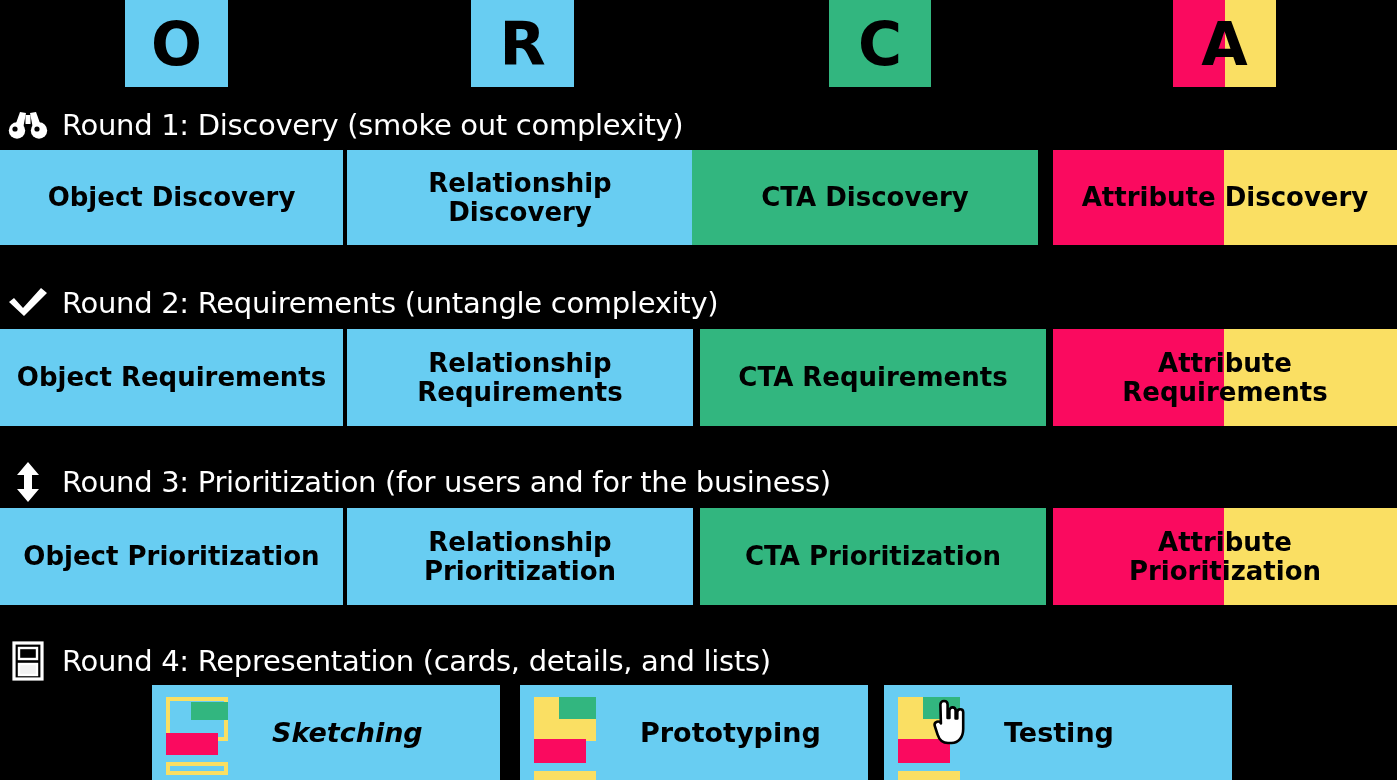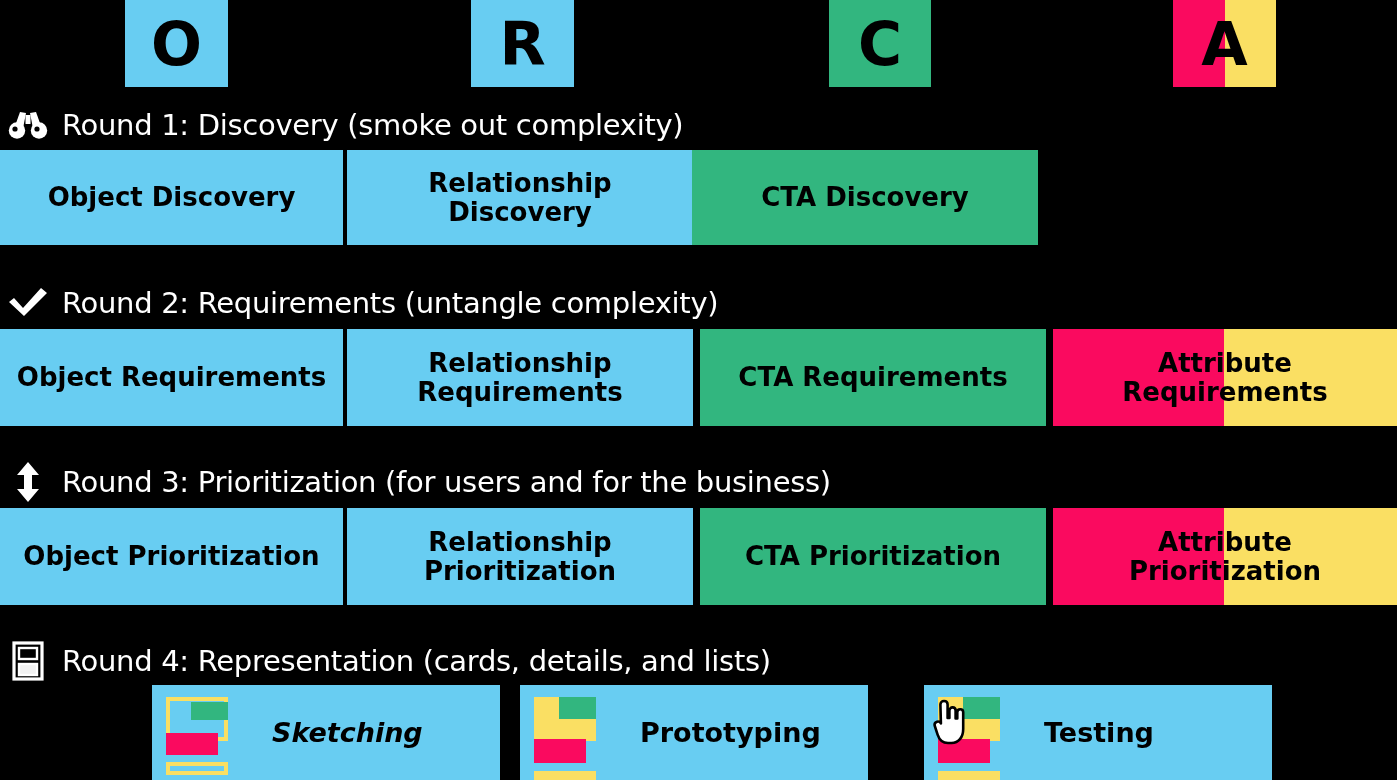--- a/index.html
+++ b/index.html
@@ -200,20 +200,27 @@
         <div style="width:100%;background:#68cdf2;"></div>
       </div>
       <span class="bar-label">Relationship Discovery</span>
     </div>
     <div class="bar" style="left:676px;width:346px;height:95px;margin-left:16px;">
       <div class="bar-bg">
         <div style="width:100%;background:#32b67f;"></div>
       </div>
       <span class="bar-label">CTA Discovery</span>
     </div>
+    <div class="bar" style="left:1053px;width:344px;height:95px;">
+      <div class="bar-bg">
+        <div style="width:49.7%;background:#fa0a5f;"></div>
+        <div style="width:50.3%;background:#fadf63;"></div>
+      </div>
+      <span class="bar-label">Attribute Discovery</span>
+    </div>
   </div>
 
   <div class="round-head" style="top:280px;">
     <span class="head-icon">
       <svg width="44" height="32" viewBox="0 0 44 32" aria-hidden="true">
         <path d="M3 15 L8 11 L17 21 L35 1 L41 6 L18 29 Z" fill="#ffffff"></path>
       </svg>
     </span>
     <span class="head-text">Round 2: Requirements (untangle complexity)</span>
   </div>
@@ -311,21 +318,21 @@
   <div class="r4-card" style="left:520px;top:685px;width:348px;height:95px;">
     <div class="thumb">
       <div class="blk" style="left:0px;top:2px;width:62px;height:44px;background:#fadf63;"></div>
       <div class="blk" style="left:25px;top:2px;width:37px;height:22px;background:#32b67f;"></div>
       <div class="blk" style="left:0px;top:44px;width:52px;height:24px;background:#fa0a5f;"></div>
       <div class="blk" style="left:0px;top:76px;width:62px;height:14px;background:#fadf63;"></div>
     </div>
     <span class="card-label">Prototyping</span>
   </div>
 
-  <div class="r4-card" style="left:884px;top:685px;width:348px;height:95px;margin-left:40px;">
+  <div class="r4-card" style="left:884px;top:685px;width:348px;height:95px;">
     <div class="thumb">
       <div class="blk" style="left:0px;top:2px;width:62px;height:44px;background:#fadf63;"></div>
       <div class="blk" style="left:25px;top:2px;width:37px;height:22px;background:#32b67f;"></div>
       <div class="blk" style="left:0px;top:44px;width:52px;height:24px;background:#fa0a5f;"></div>
       <div class="blk" style="left:0px;top:76px;width:62px;height:14px;background:#fadf63;"></div>
     </div>
     <span class="card-label">Testing</span>
   </div>
 
   <div class="cursor-hand" style="left:933px;top:698px;width:34px;height:48px;">

